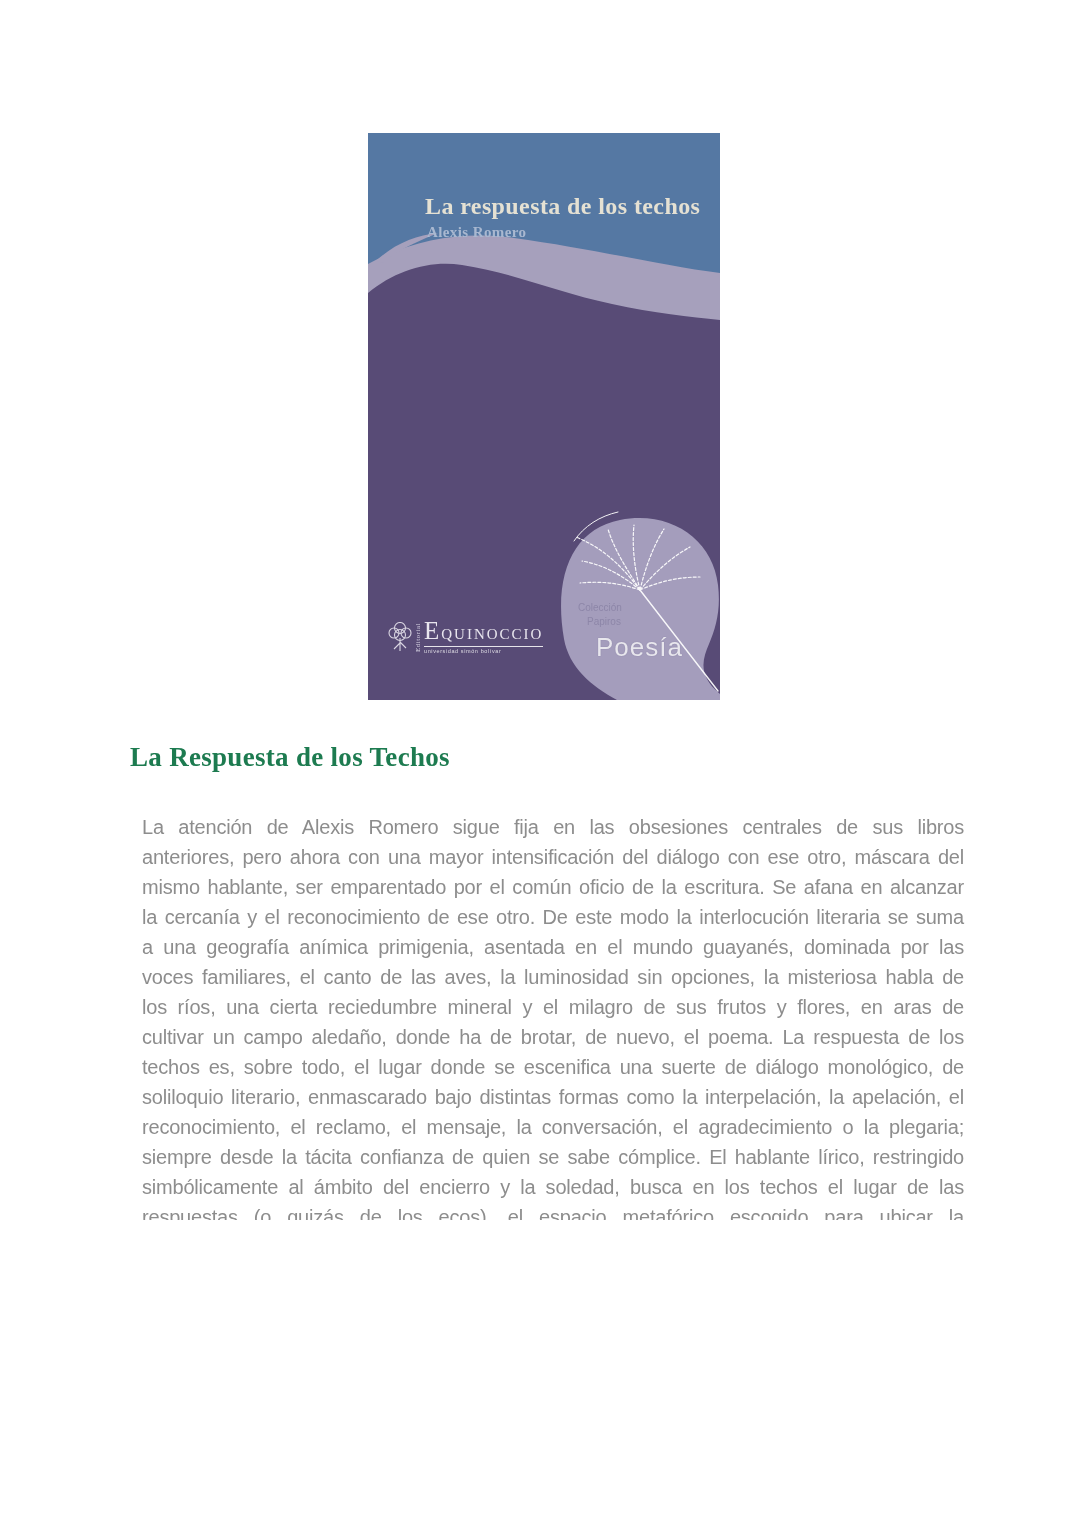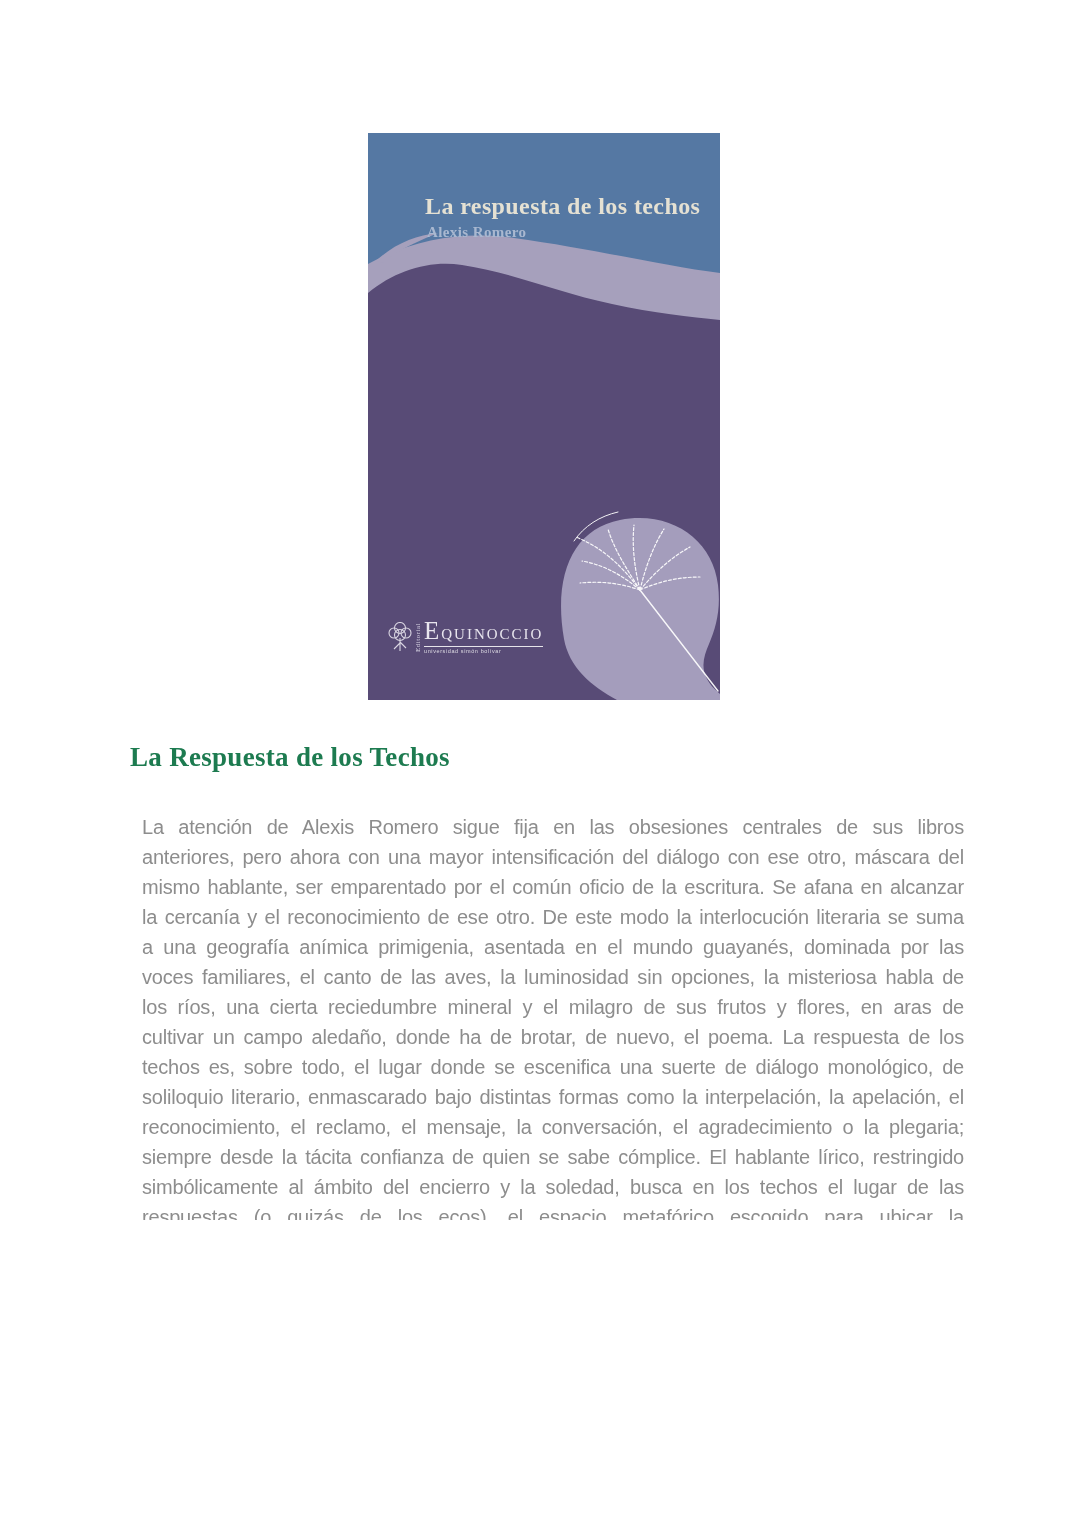--- a/index.html
+++ b/index.html
@@ -130,19 +130,24 @@
           <path d="M14,16 L14,29 M14,21 L8,27 M14,20 L20,26"></path>
         </g>
       </svg>
       <div class="editorial-vert">Editorial</div>
       <div class="wordmark-wrap">
         <span class="pub-name">EQUINOCCIO</span>
         <div class="pub-tagline">universidad simón bolívar</div>
       </div>
     </div>
 
+    <div class="collection">
+      <div class="col-line1">Colección</div>
+      <div class="col-line2">Papiros</div>
+      <div class="col-series">Poesía</div>
+    </div>
   </div>
 
   <h1 class="article-heading">La Respuesta de los Techos</h1>
 
   <p class="article-body">La atención de Alexis Romero sigue fija en las obsesiones centrales de sus libros anteriores, pero ahora con una mayor intensificación del diálogo con ese otro, máscara del mismo hablante, ser emparentado por el común oficio de la escritura. Se afana en alcanzar la cercanía y el reconocimiento de ese otro. De este modo la interlocución literaria se suma a una geografía anímica primigenia, asentada en el mundo guayanés, dominada por las voces familiares, el canto de las aves, la luminosidad sin opciones, la misteriosa habla de los ríos, una cierta reciedumbre mineral y el milagro de sus frutos y flores, en aras de cultivar un campo aledaño, donde ha de brotar, de nuevo, el poema. La respuesta de los techos es, sobre todo, el lugar donde se escenifica una suerte de diálogo monológico, de soliloquio literario, enmascarado bajo distintas formas como la interpelación, la apelación, el reconocimiento, el reclamo, el mensaje, la conversación, el agradecimiento o la plegaria; siempre desde la tácita confianza de quien se sabe cómplice. El hablante lírico, restringido simbólicamente al ámbito del encierro y la soledad, busca en los techos el lugar de las respuestas (o quizás de los ecos), el espacio metafórico escogido para ubicar la referencialidad de ese interlocutor presenteausente: el otro escritor, con quien se establece una suerte de comunión, nacida de un mismo imperativo vital.</p>
 
 </div>
 
 </body></html>

